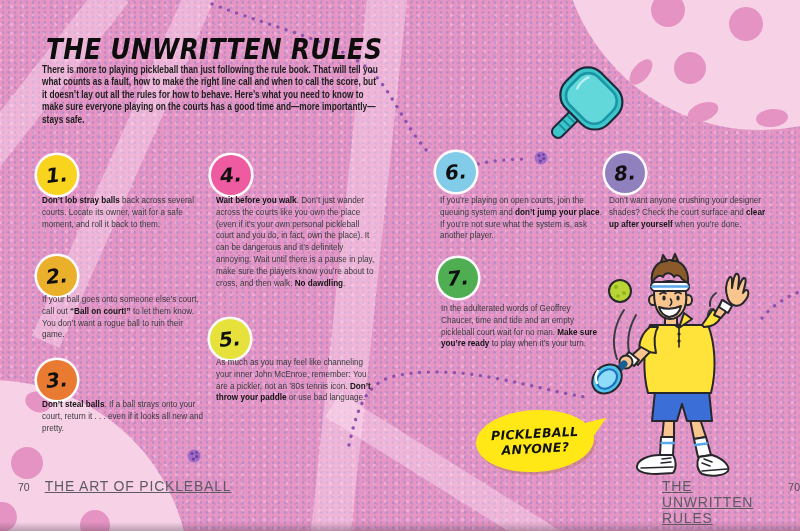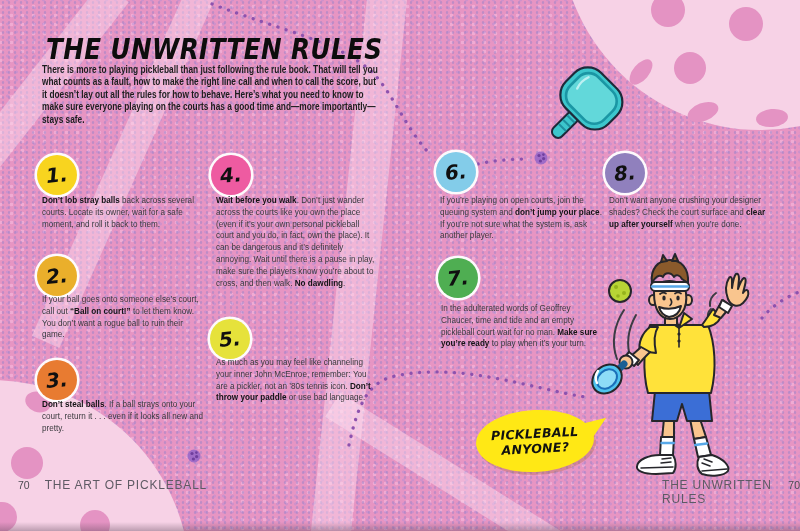--- a/index.html
+++ b/index.html
@@ -67,21 +67,21 @@
     font-family:"DejaVu Sans",sans-serif;font-weight:bold;font-style:italic;
     font-size:12.5px;color:#111;line-height:1.22;letter-spacing:0.3px;
   }
   .bubble .tail{
     position:absolute;right:-16px;top:10px;width:0;height:0;
     border-top:7px solid transparent;border-bottom:13px solid transparent;
     border-left:26px solid #ffe815;transform:rotate(-26deg);
   }
   .footer{position:absolute;display:flex;align-items:baseline;z-index:6;}
   .footer .num{font-size:10.5px;color:#4c4c52;}
-  .footer .lbl{font-size:12px;letter-spacing:0.8px;color:#5e5a64;}
+  .footer .lbl{font-size:14px;letter-spacing:0.8px;color:#5e5a64;text-decoration:underline;}
   .footer-l{left:18px;top:478px;gap:15px;}
   .footer-r{left:662px;top:478px;gap:12px;}
   .shadow-strip{position:absolute;left:0;bottom:0;width:800px;height:9px;
     background:linear-gradient(rgba(0,0,0,0), rgba(93,70,88,0.38));z-index:7;}
   svg{overflow:visible;}
 </style>
 </head>
 <body>
 
 <div class="page">

